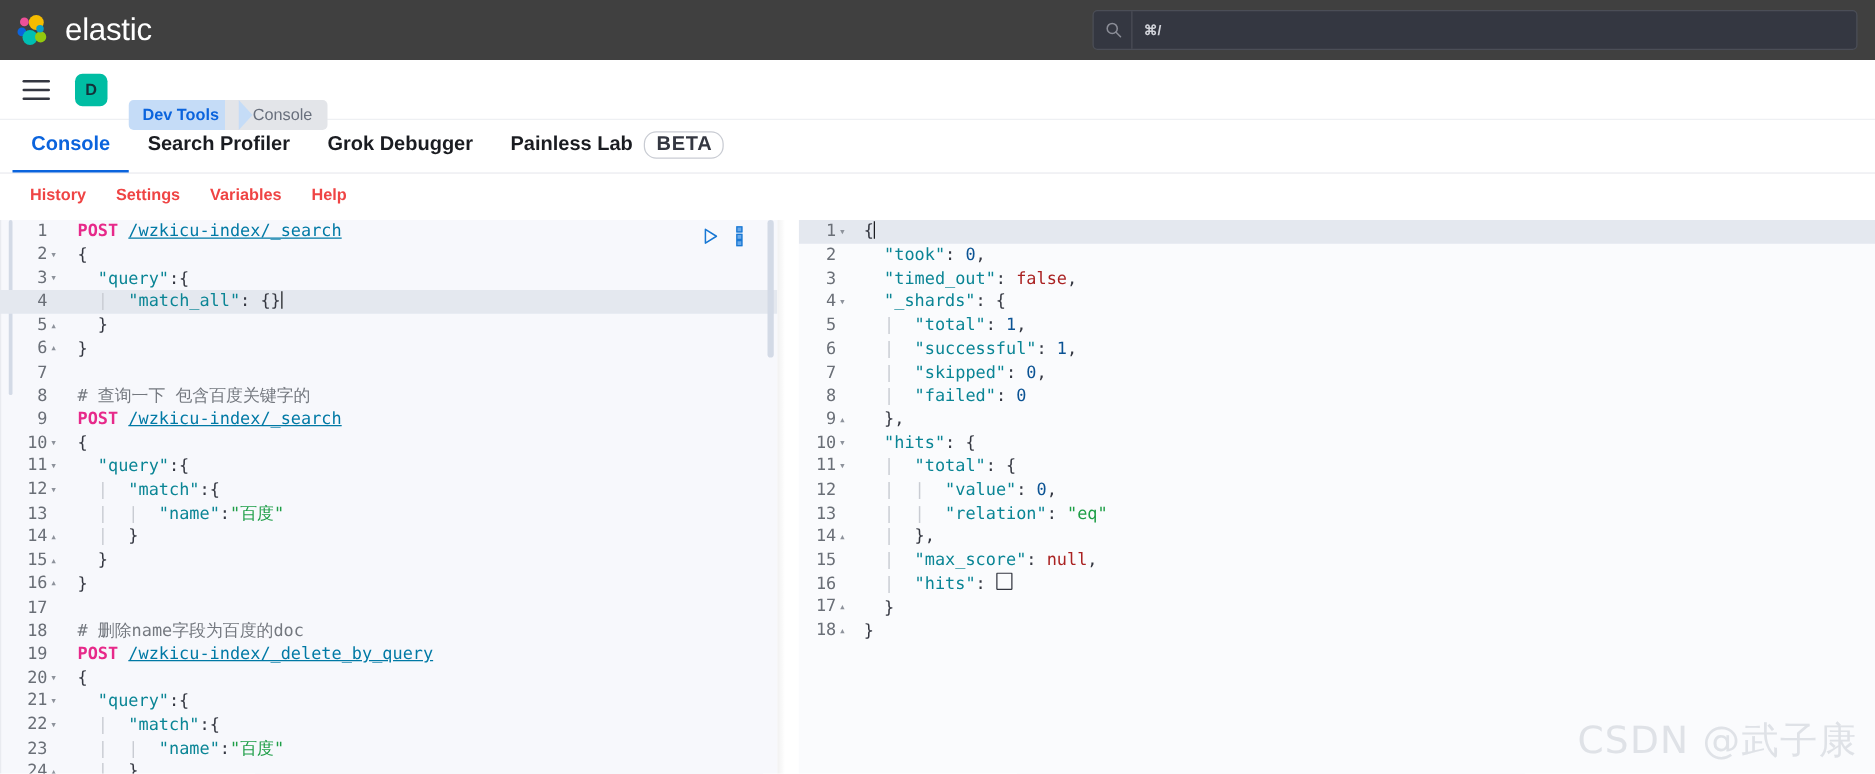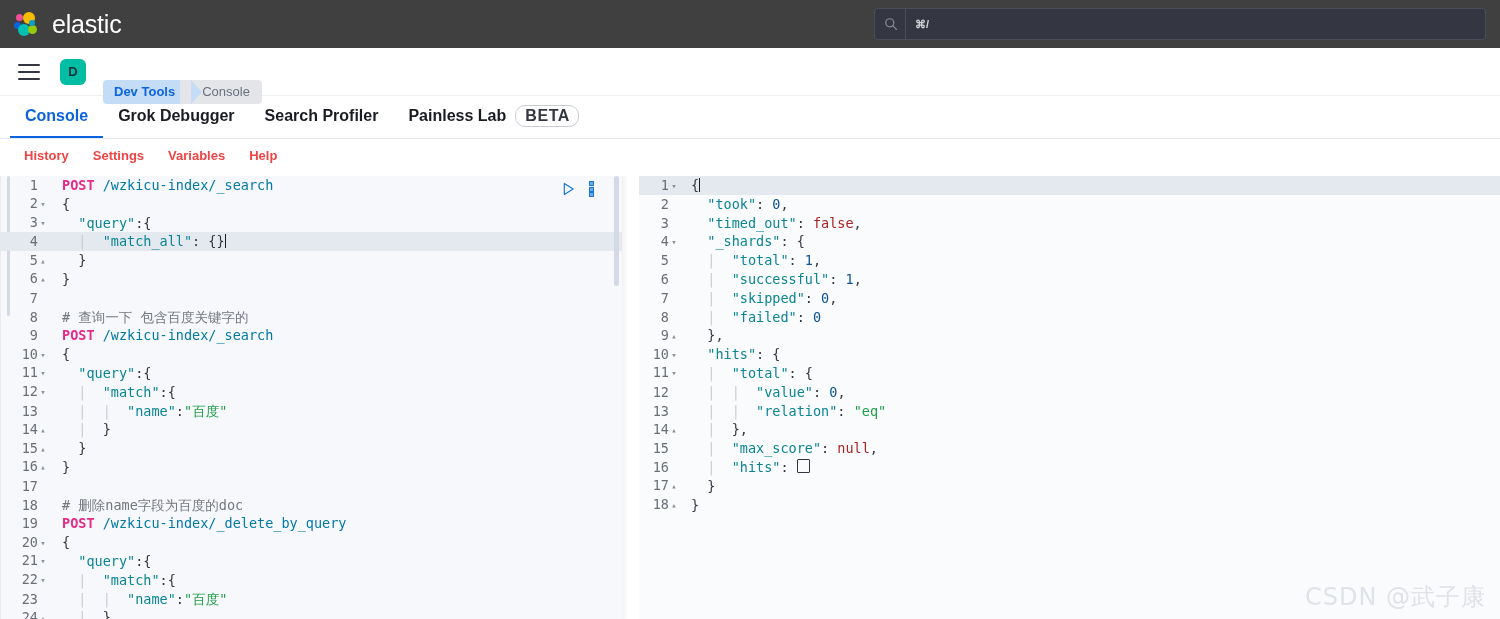--- a/index.html
+++ b/index.html
@@ -134,21 +134,21 @@
   }
   .leftrail2{
     position:absolute;left:0px;top:0;width:1px;height:100%;background:#e9ebf0;
   }
   .vscroll{
     position:absolute;right:3px;top:0;width:5px;height:110px;background:#d3dae6;border-radius:3px;
   }
 
   
   .k-method{color:#e7298a;font-weight:700;}
-  .k-url{color:#0079a5;}
+  .k-url{color:#0079a5;text-decoration:underline;}
   .k-key{color:#0a8595;}
   .k-punct{color:#343741;}
   .k-strg{color:#1e9e47;}
   .k-num{color:#0b5394;}
   .k-bool{color:#aa2222;}
   .k-null{color:#aa2222;}
   .k-comment{color:#74787f;}
   .k-plain{color:#343741;}
   .indent{color:#c9ccd3;}
   .caret{
@@ -161,21 +161,21 @@
   }
 
   
   .actions{position:absolute;top:5px;left:562px;display:flex;align-items:center;gap:10px;}
   .play-ic{width:13px;height:14px;cursor:pointer;}
   .wrench-ic{width:12px;height:16px;cursor:pointer;display:flex;flex-direction:column;justify-content:space-between;align-items:center;}
   .wrench-ic i{display:block;width:5px;height:5px;border:1.2px solid #1878d4;background:#6aa9e9;box-sizing:border-box;}
 
   
   .watermark{
-    position:absolute;right:14px;bottom:6px;color:#dfe2e7;font-size:24px;
+    position:absolute;right:14px;bottom:6px;color:#dfe2e7;font-size:30px;
     font-family:"DejaVu Sans",sans-serif;letter-spacing:1px;pointer-events:none;
     white-space:nowrap;
   }
 </style>
 </head>
 <body>
 
 <div class="app">
 
   <div class="topbar">
@@ -215,24 +215,24 @@
       <div class="crumb first">Dev Tools</div>
       <div class="crumb last">Console</div>
     </div>
   </div>
 
   <div class="tabs">
     <div class="tab active">
       <span>Console</span>
     </div>
     <div class="tab">
+      <span>Search Profiler</span>
+    </div>
+    <div class="tab">
       <span>Grok Debugger</span>
-    </div>
-    <div class="tab">
-      <span>Search Profiler</span>
     </div>
     <div class="tab">
       <span>Painless Lab</span>
       <span class="beta">BETA</span>
     </div>
   </div>
 
   <div class="submenu">
     <div class="sub-item">History</div>
     <div class="sub-item">Settings</div>

